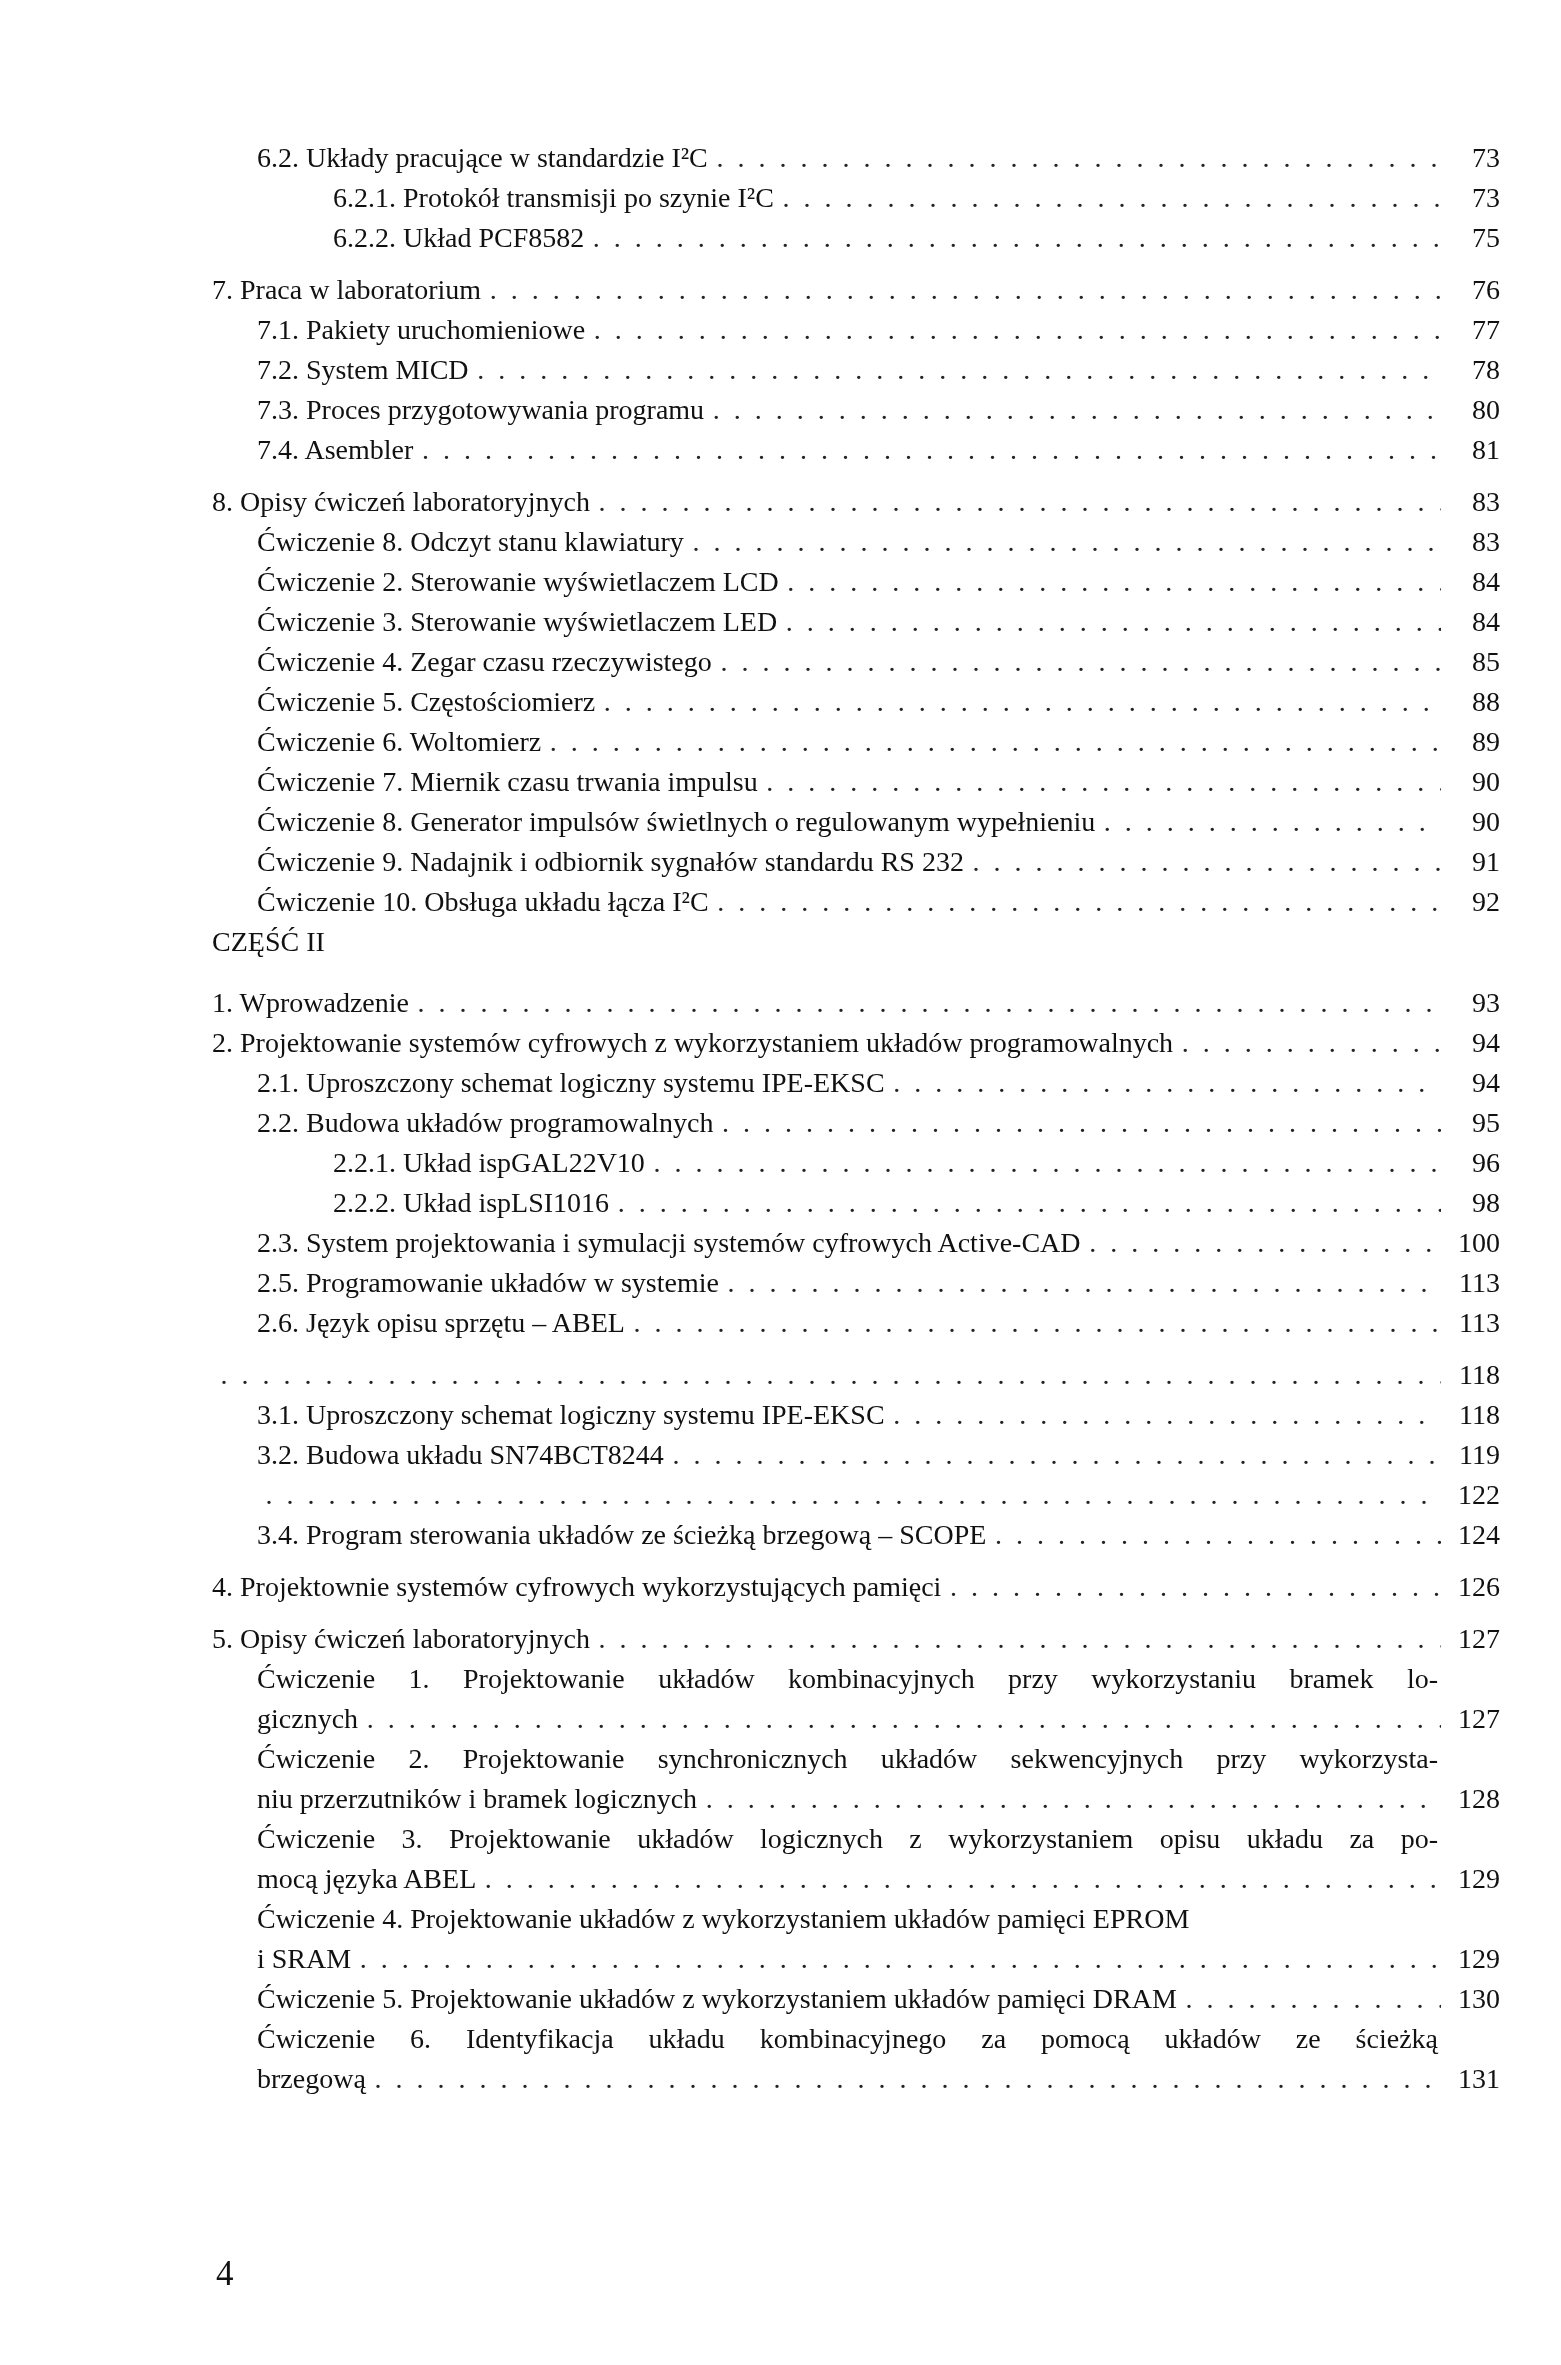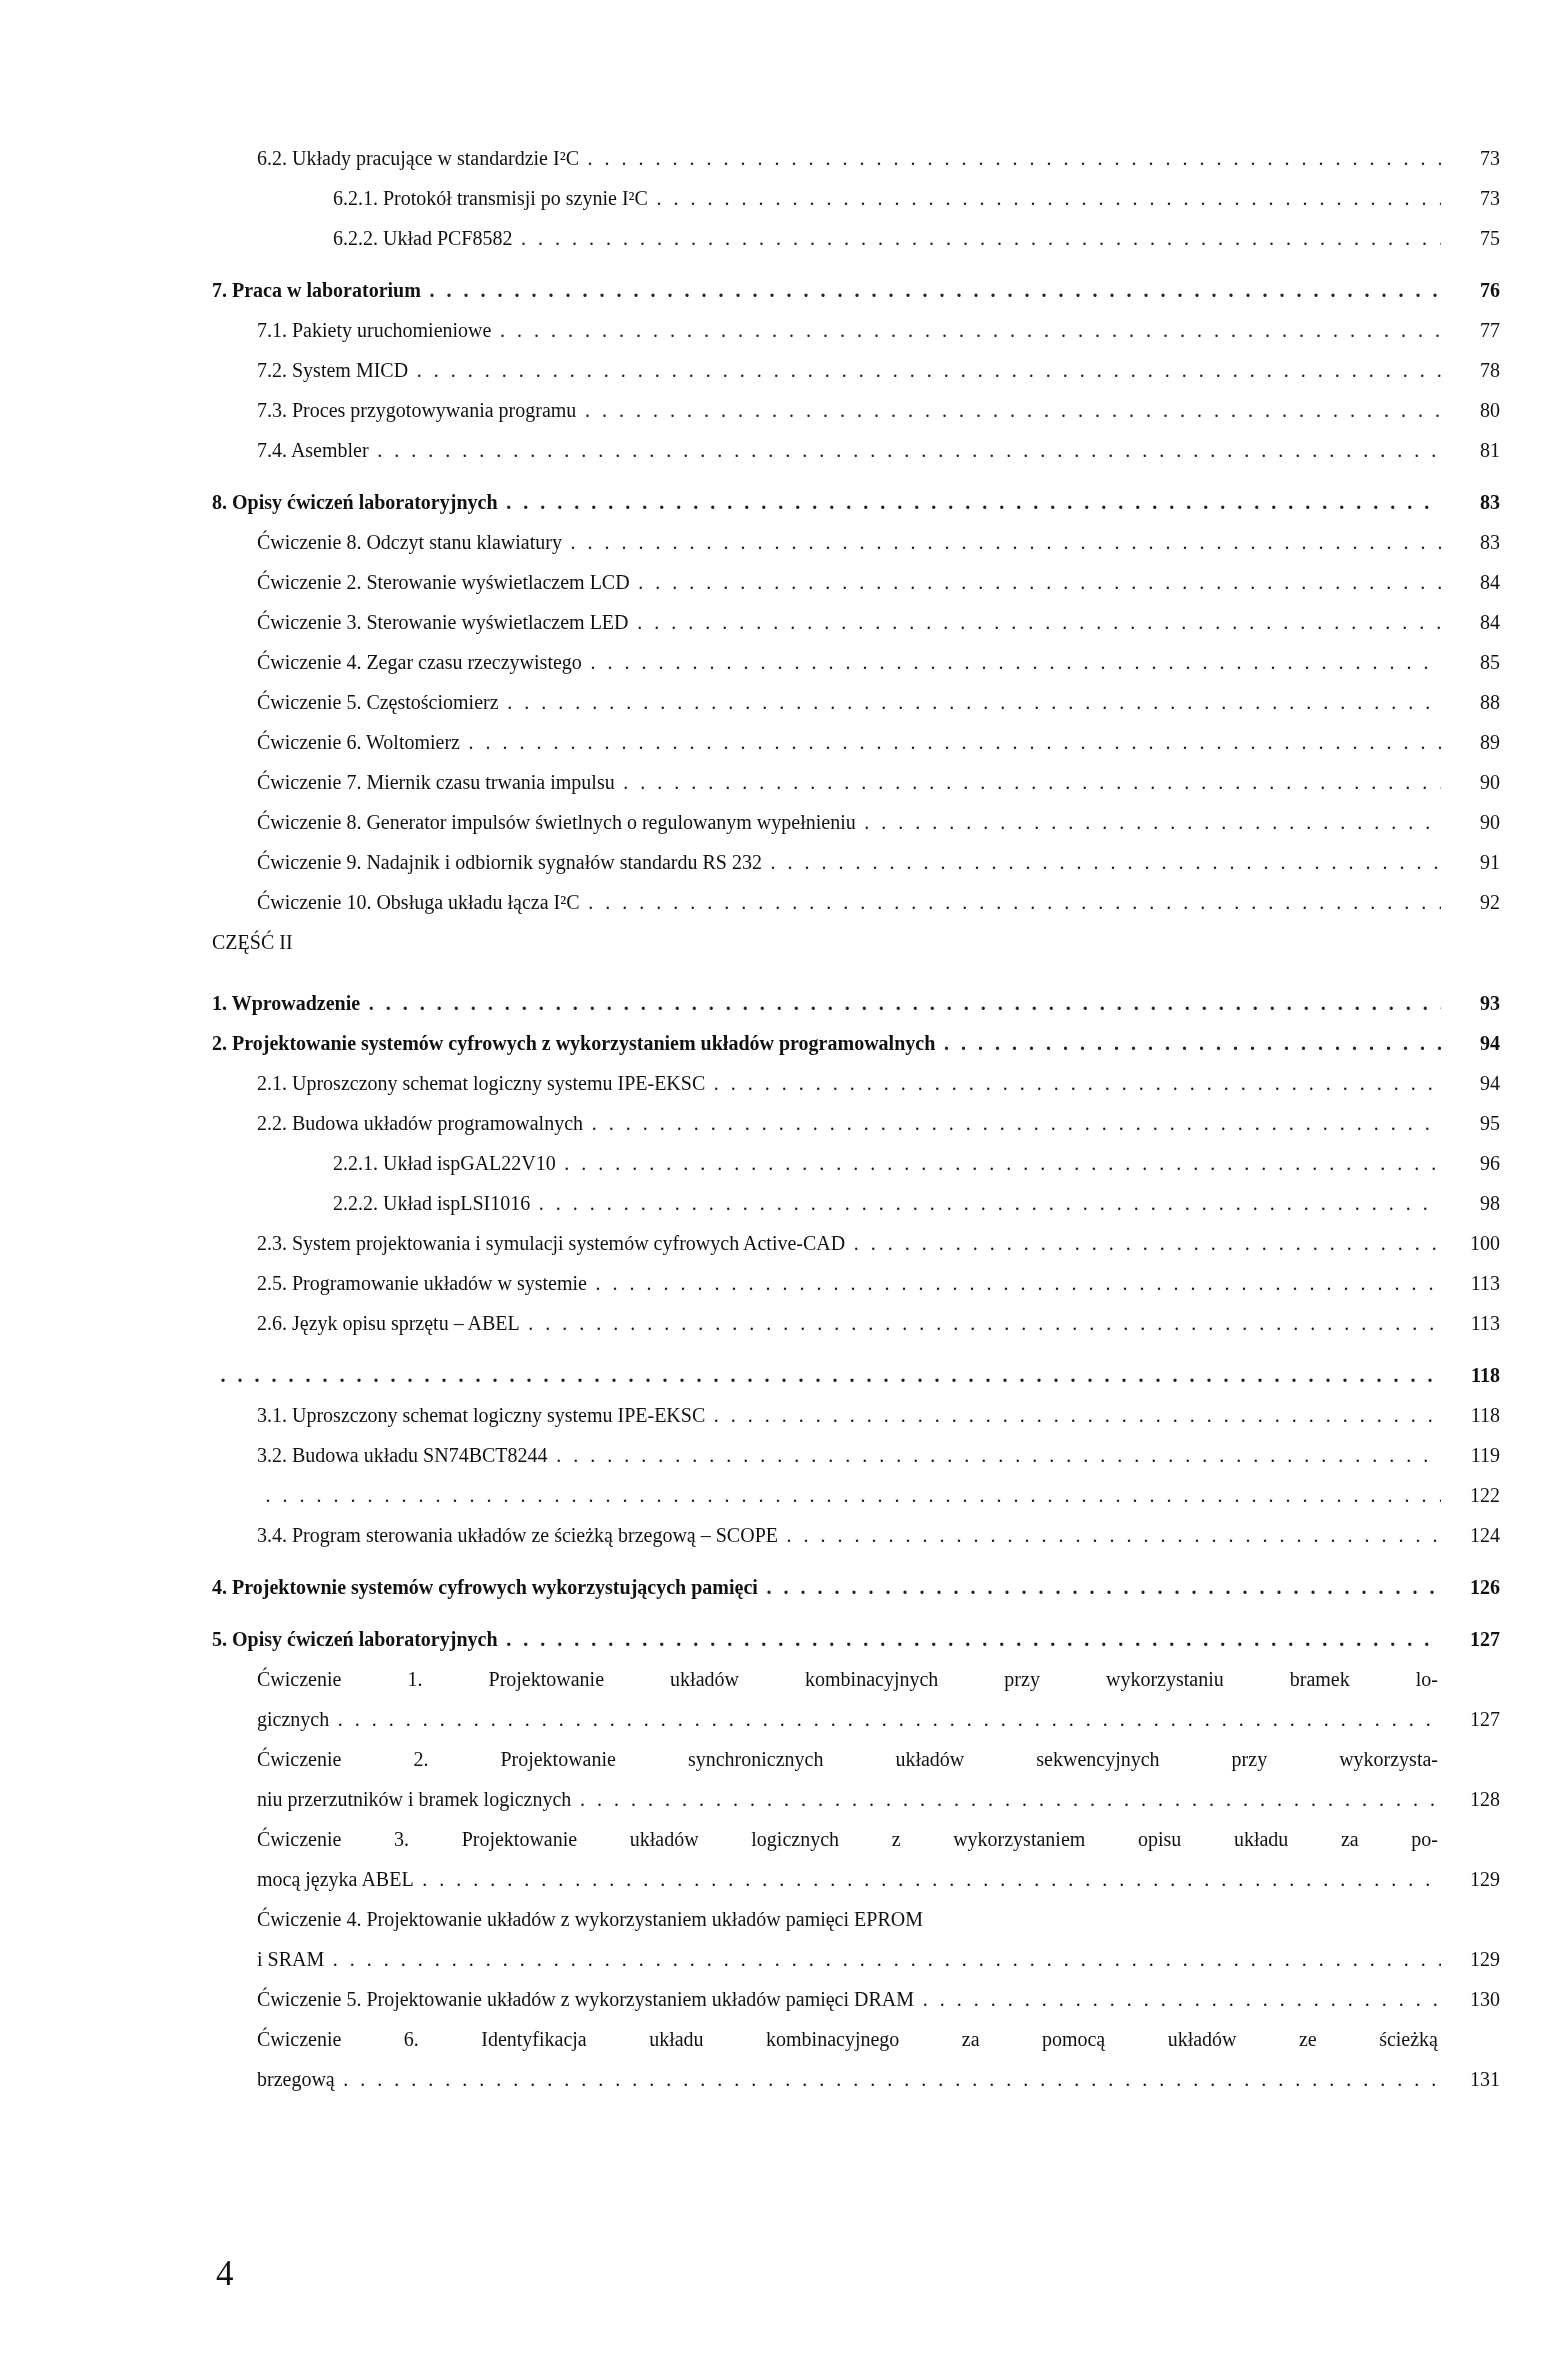--- a/index.html
+++ b/index.html
@@ -1,21 +1,21 @@
 <!DOCTYPE html>
 <html style="font-size:14px"><head>
 <meta charset="utf-8">
 <style>
   html, body { margin: 0; padding: 0; background: #ffffff; }
   body { width: 1562px; height: 2366px; position: relative; overflow: hidden;
          font-family: "Liberation Serif", "DejaVu Serif", serif; color: #111; }
   #toc { position: absolute; left: 212px; top: 138px; width: 1288px; }
   .row { display: flex; align-items: baseline; height: 40px; line-height: 40px;
-         font-size: 20px; white-space: nowrap; }
-  .row.l1 { font-weight: bold; }
+         font-size: 28px; white-space: nowrap; }
+  .row.l1 { font-weight: normal; }
   .row.l2 { padding-left: 45px; }
   .row.l3 { padding-left: 121px; }
   .row.gap { margin-top: 12px; }
   .row .title { flex: 0 0 auto; }
   .row .leader { flex: 1 1 auto; overflow: hidden; margin: 0 7px 0 8.6px;
                  letter-spacing: 0; color: #222; }
   .row .leader::before { content: ". . . . . . . . . . . . . . . . . . . . . . . . . . . . . . . . . . . . . . . . . . . . . . . . . . . . . . . . . . . . . . . . . . . . . . . . . . . . . . . . . . . . . . . . . . . . . . . . . . . . . . . . . . . . . . . . . . . . ";
                          white-space: pre; letter-spacing: 3.5px; }
   .row .page { flex: 0 0 auto; min-width: 52px; text-align: right; }
   .row.justify .title { flex: 1 1 auto; text-align: justify; text-align-last: justify; }

